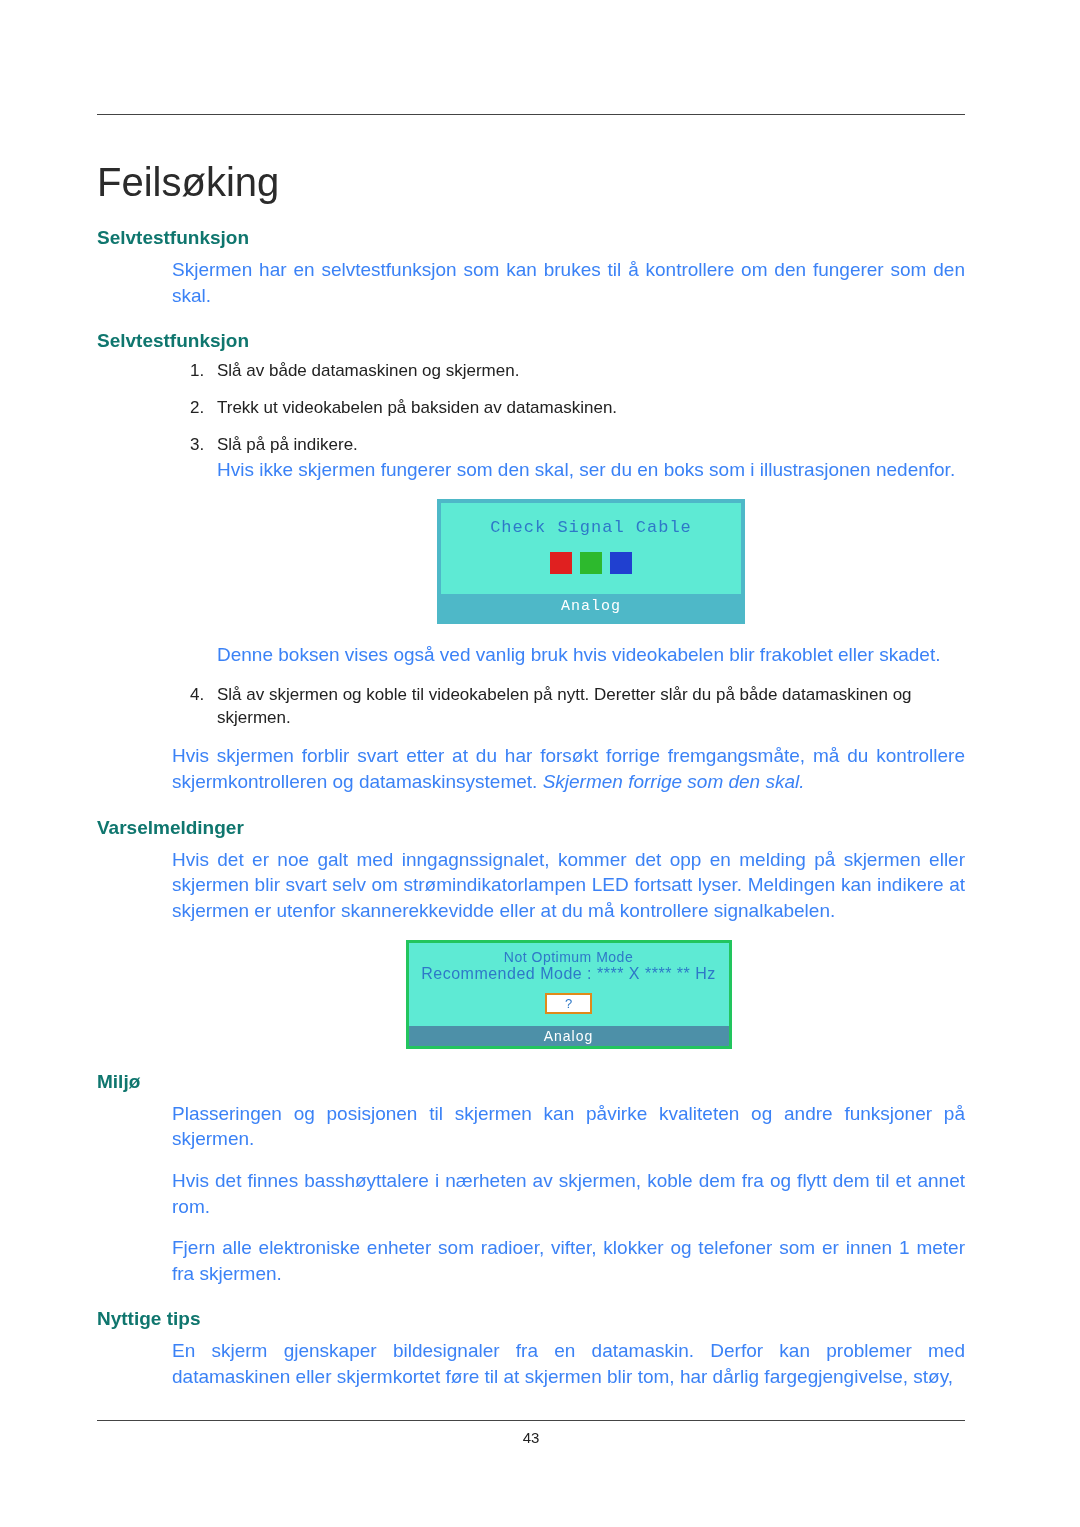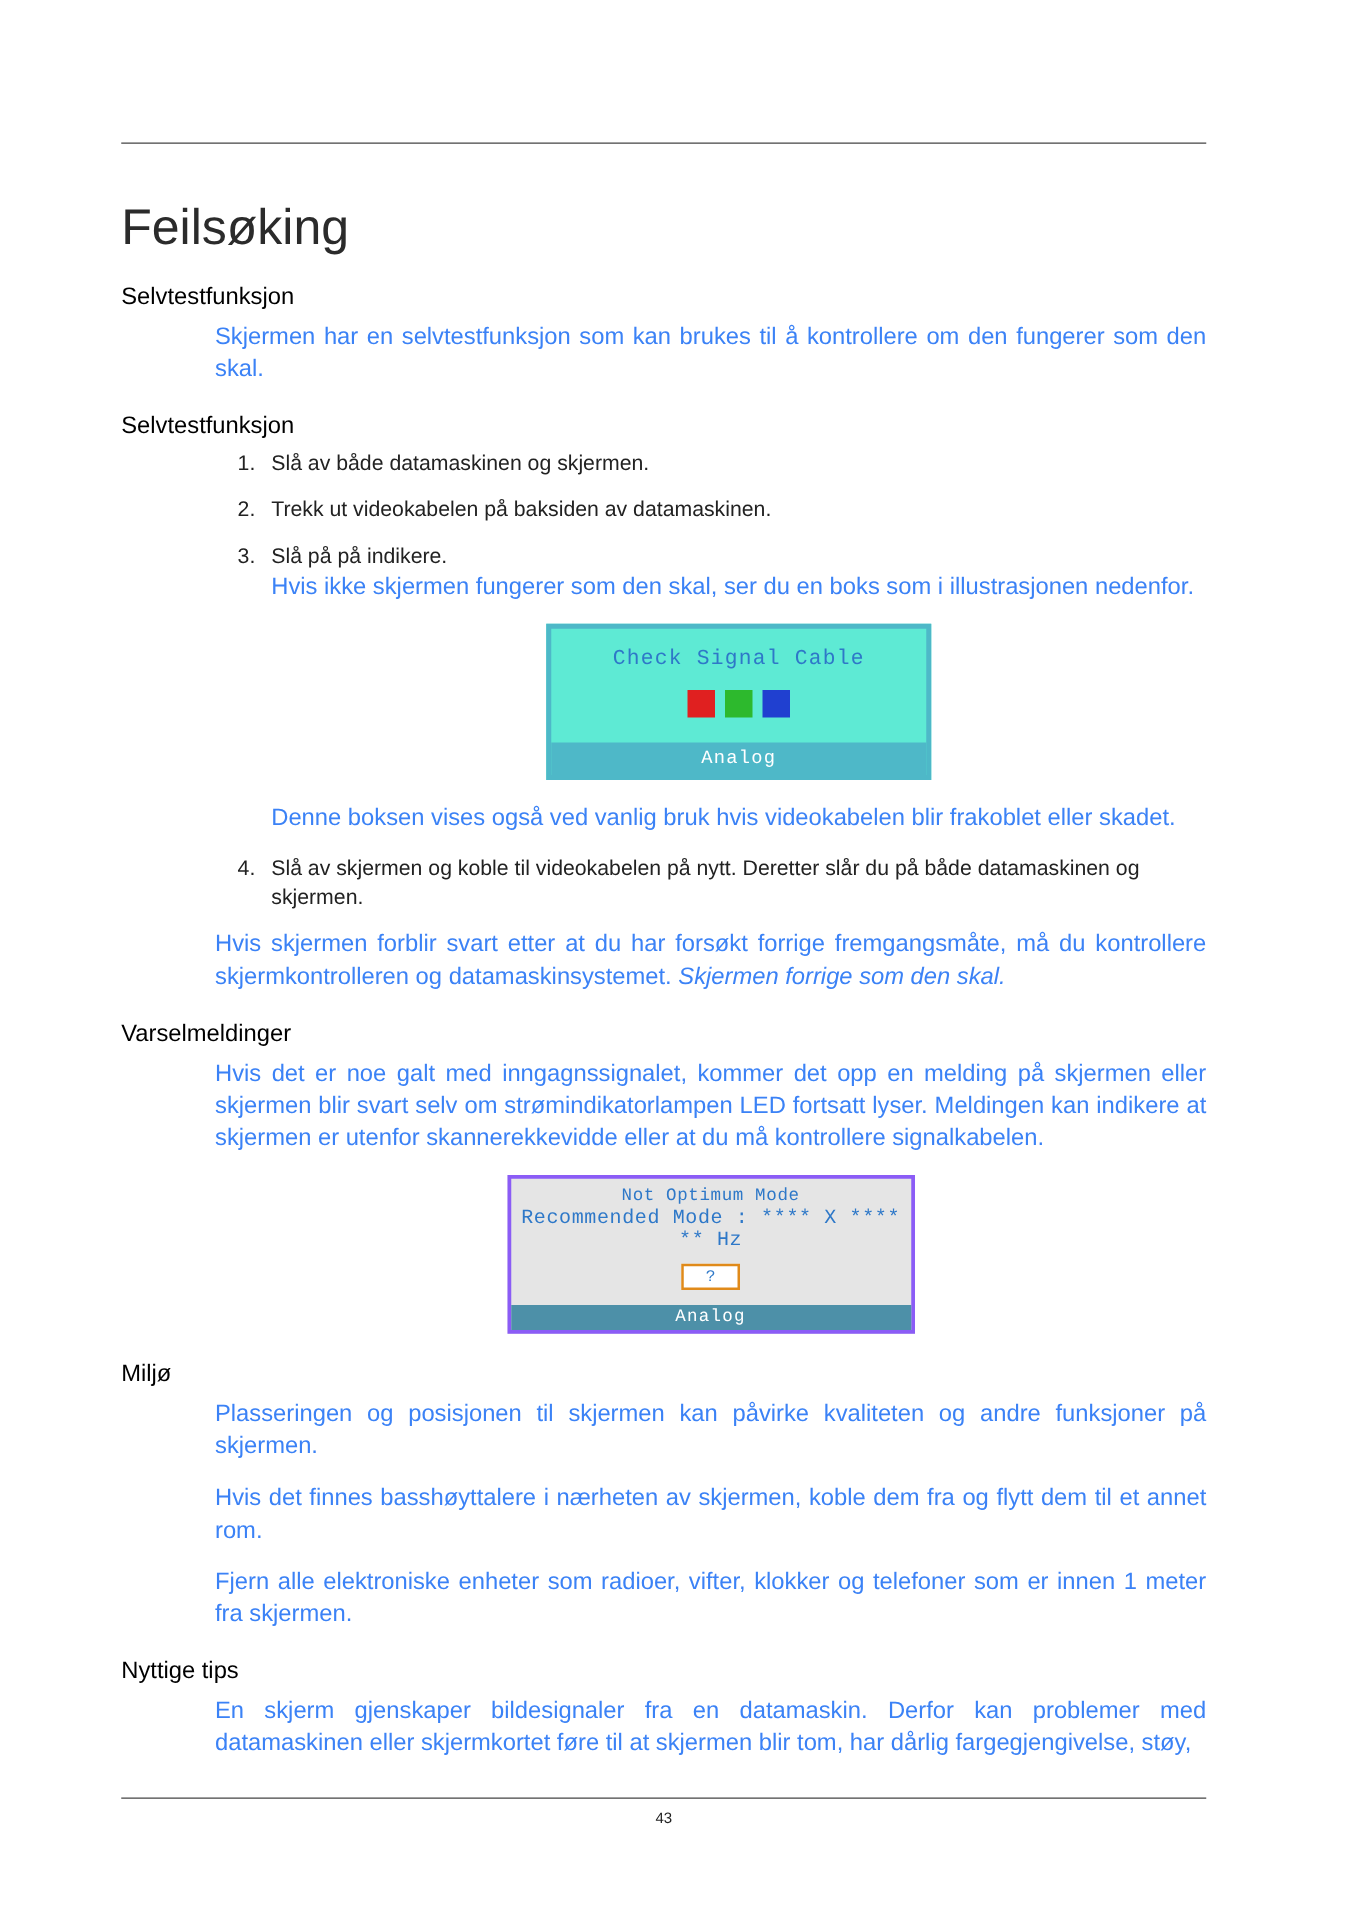--- a/index.html
+++ b/index.html
@@ -27,22 +27,22 @@
     margin-bottom: 8px;
   }
   h1.title {
     font-size: 40px;
     font-weight: 400;
     margin: 0 0 18px 0;
     color: #2b2b2b;
   }
   h2.section {
     font-size: 19px;
-    font-weight: 400;
-    color: #000000;
+    font-weight: 700;
+    color: #0f766e;
     margin: 22px 0 8px 0;
   }
   .indented {
     margin-left: 75px;
   }
   .note-row {
     display: flex;
     align-items: center;
     gap: 6px;
     margin-bottom: 10px;
@@ -83,21 +83,21 @@
     line-height: 1.35;
   }
   .step-sub {
     margin-top: 12px;
     margin-bottom: 10px;
     text-align: justify;
   }
   .italic { font-style: italic; }
   .page-num {
     text-align: center;
-    font-size: 12px;
+    font-size: 15px;
     color: #222;
   }
 
   
   .osd1-wrap {
     display: flex;
     justify-content: center;
     margin: 12px 0 18px 0;
   }
   .osd1 {
@@ -136,23 +136,23 @@
   }
 
   
   .osd2-wrap {
     display: flex;
     justify-content: center;
     margin: 6px 0 18px 0;
   }
   .osd2 {
     width: 320px;
-    border: 3px solid #8b5cf6;
-    background: #e5e5e5;
-    font-family: Liberation Mono, monospace;
+    border: 3px solid #22c55e;
+    background: #5eead4;
+    font-family: Liberation Sans, sans-serif;
   }
   .osd2-top {
     padding: 6px 8px 8px 8px;
     text-align: center;
   }
   .osd2-line1 {
     color: #2e78c8;
     font-size: 14px;
     letter-spacing: 0.5px;
   }

